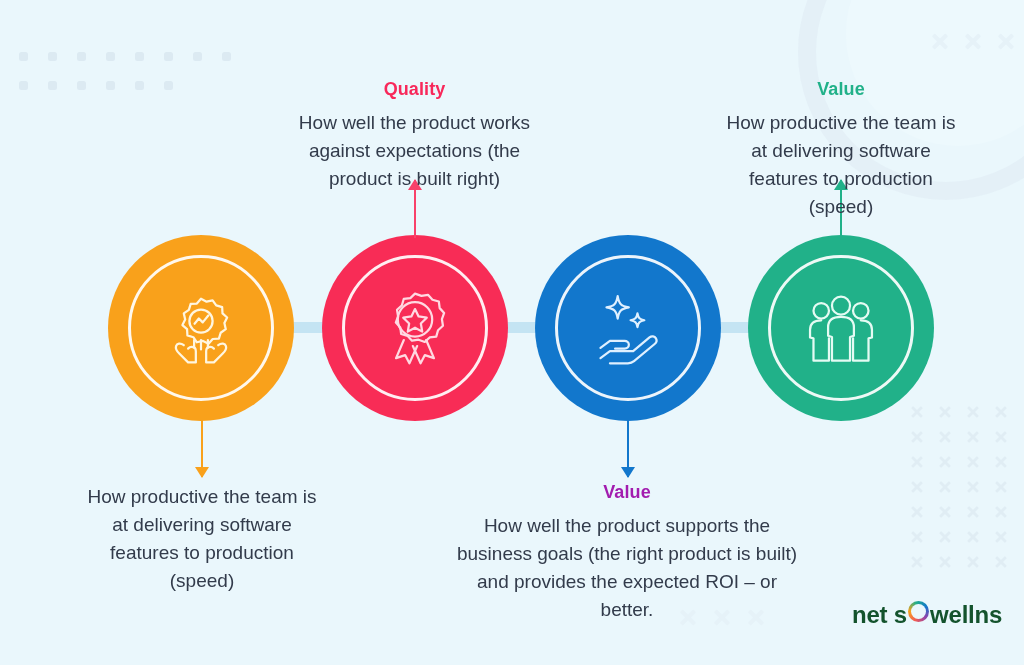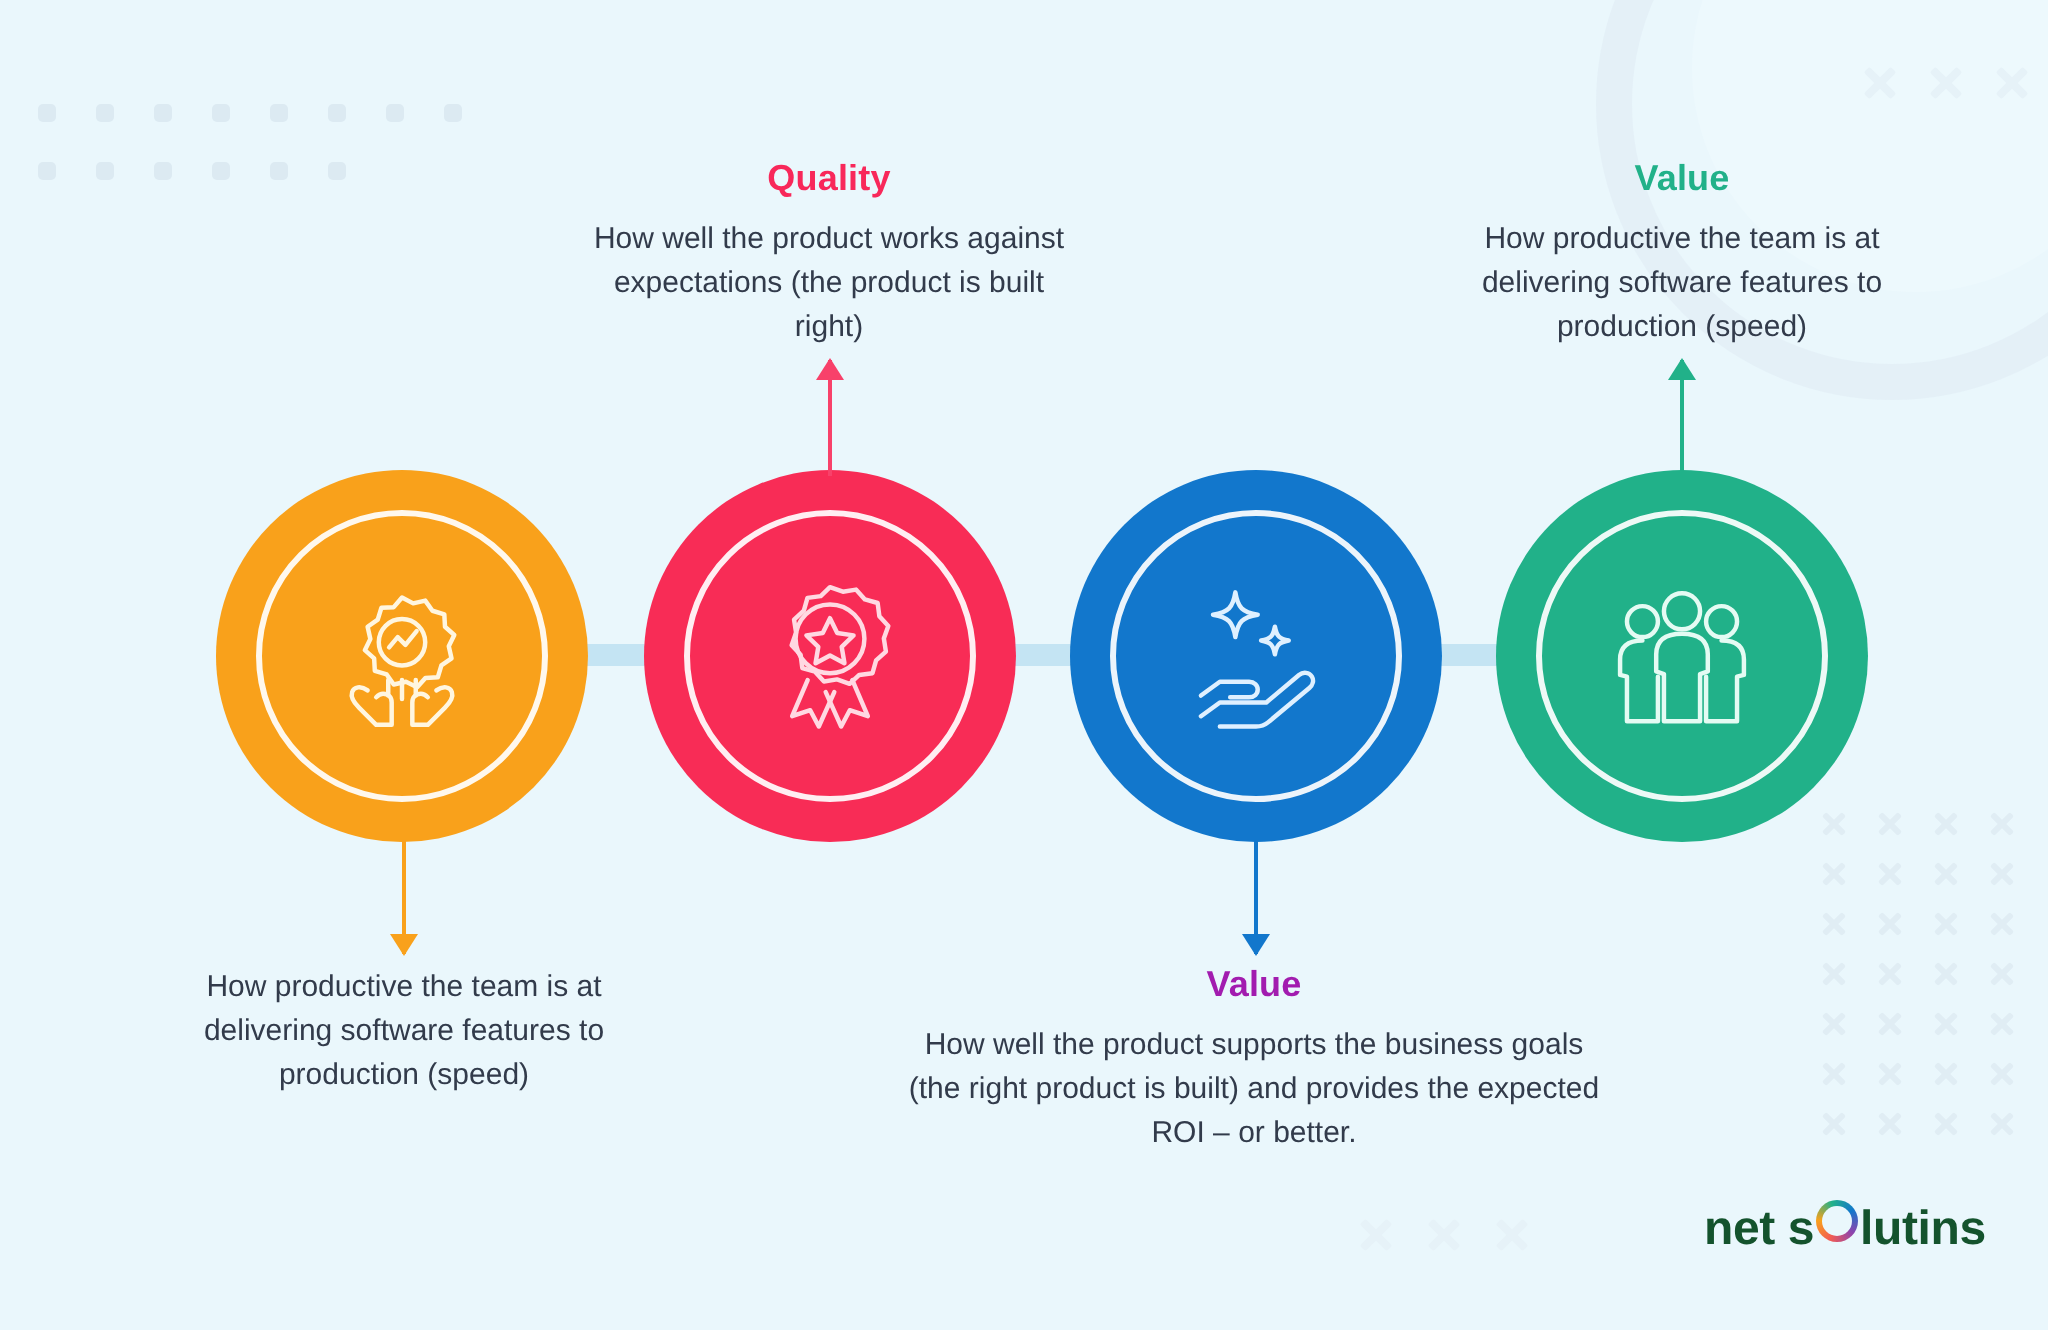--- a/index.html
+++ b/index.html
@@ -196,21 +196,21 @@
     text-align: center;
   }
   .block .heading {
     font-size: 18px;
     font-weight: bold;
     letter-spacing: .1px;
     margin: 0 0 9px 0;
     line-height: 1.1;
   }
   .block .body {
-    font-size: 15px;
+    font-size: 19px;
     line-height: 1.47;
     color: #323b4b;
     margin: 0;
   }
   .block.b-quality { left: 292px; top: 80px; width: 245px; }
   .block.b-quality .heading { color: #f8285a; }
   .block.b-team    { left: 716px; top: 80px; width: 250px; }
   .block.b-team .heading { color: #21b189; }
   .block.b-prod    { left: 77px;  top: 483px; width: 250px; }
   .block.b-prod .heading { color: #f5a623; }
@@ -403,15 +403,15 @@
 </div>
 
 <div class="block b-value">
   <p class="heading">Value</p>
   <p class="body">How well the product supports the business goals (the right product is built) and provides the expected ROI – or better.</p>
 </div>
 
 <div class="logo">
   <span>net s</span>
   <span class="o-ring"></span>
-  <span>luti</span>
+  <span>well</span>
   <span>ns</span>
 </div>
 
 </body></html>

